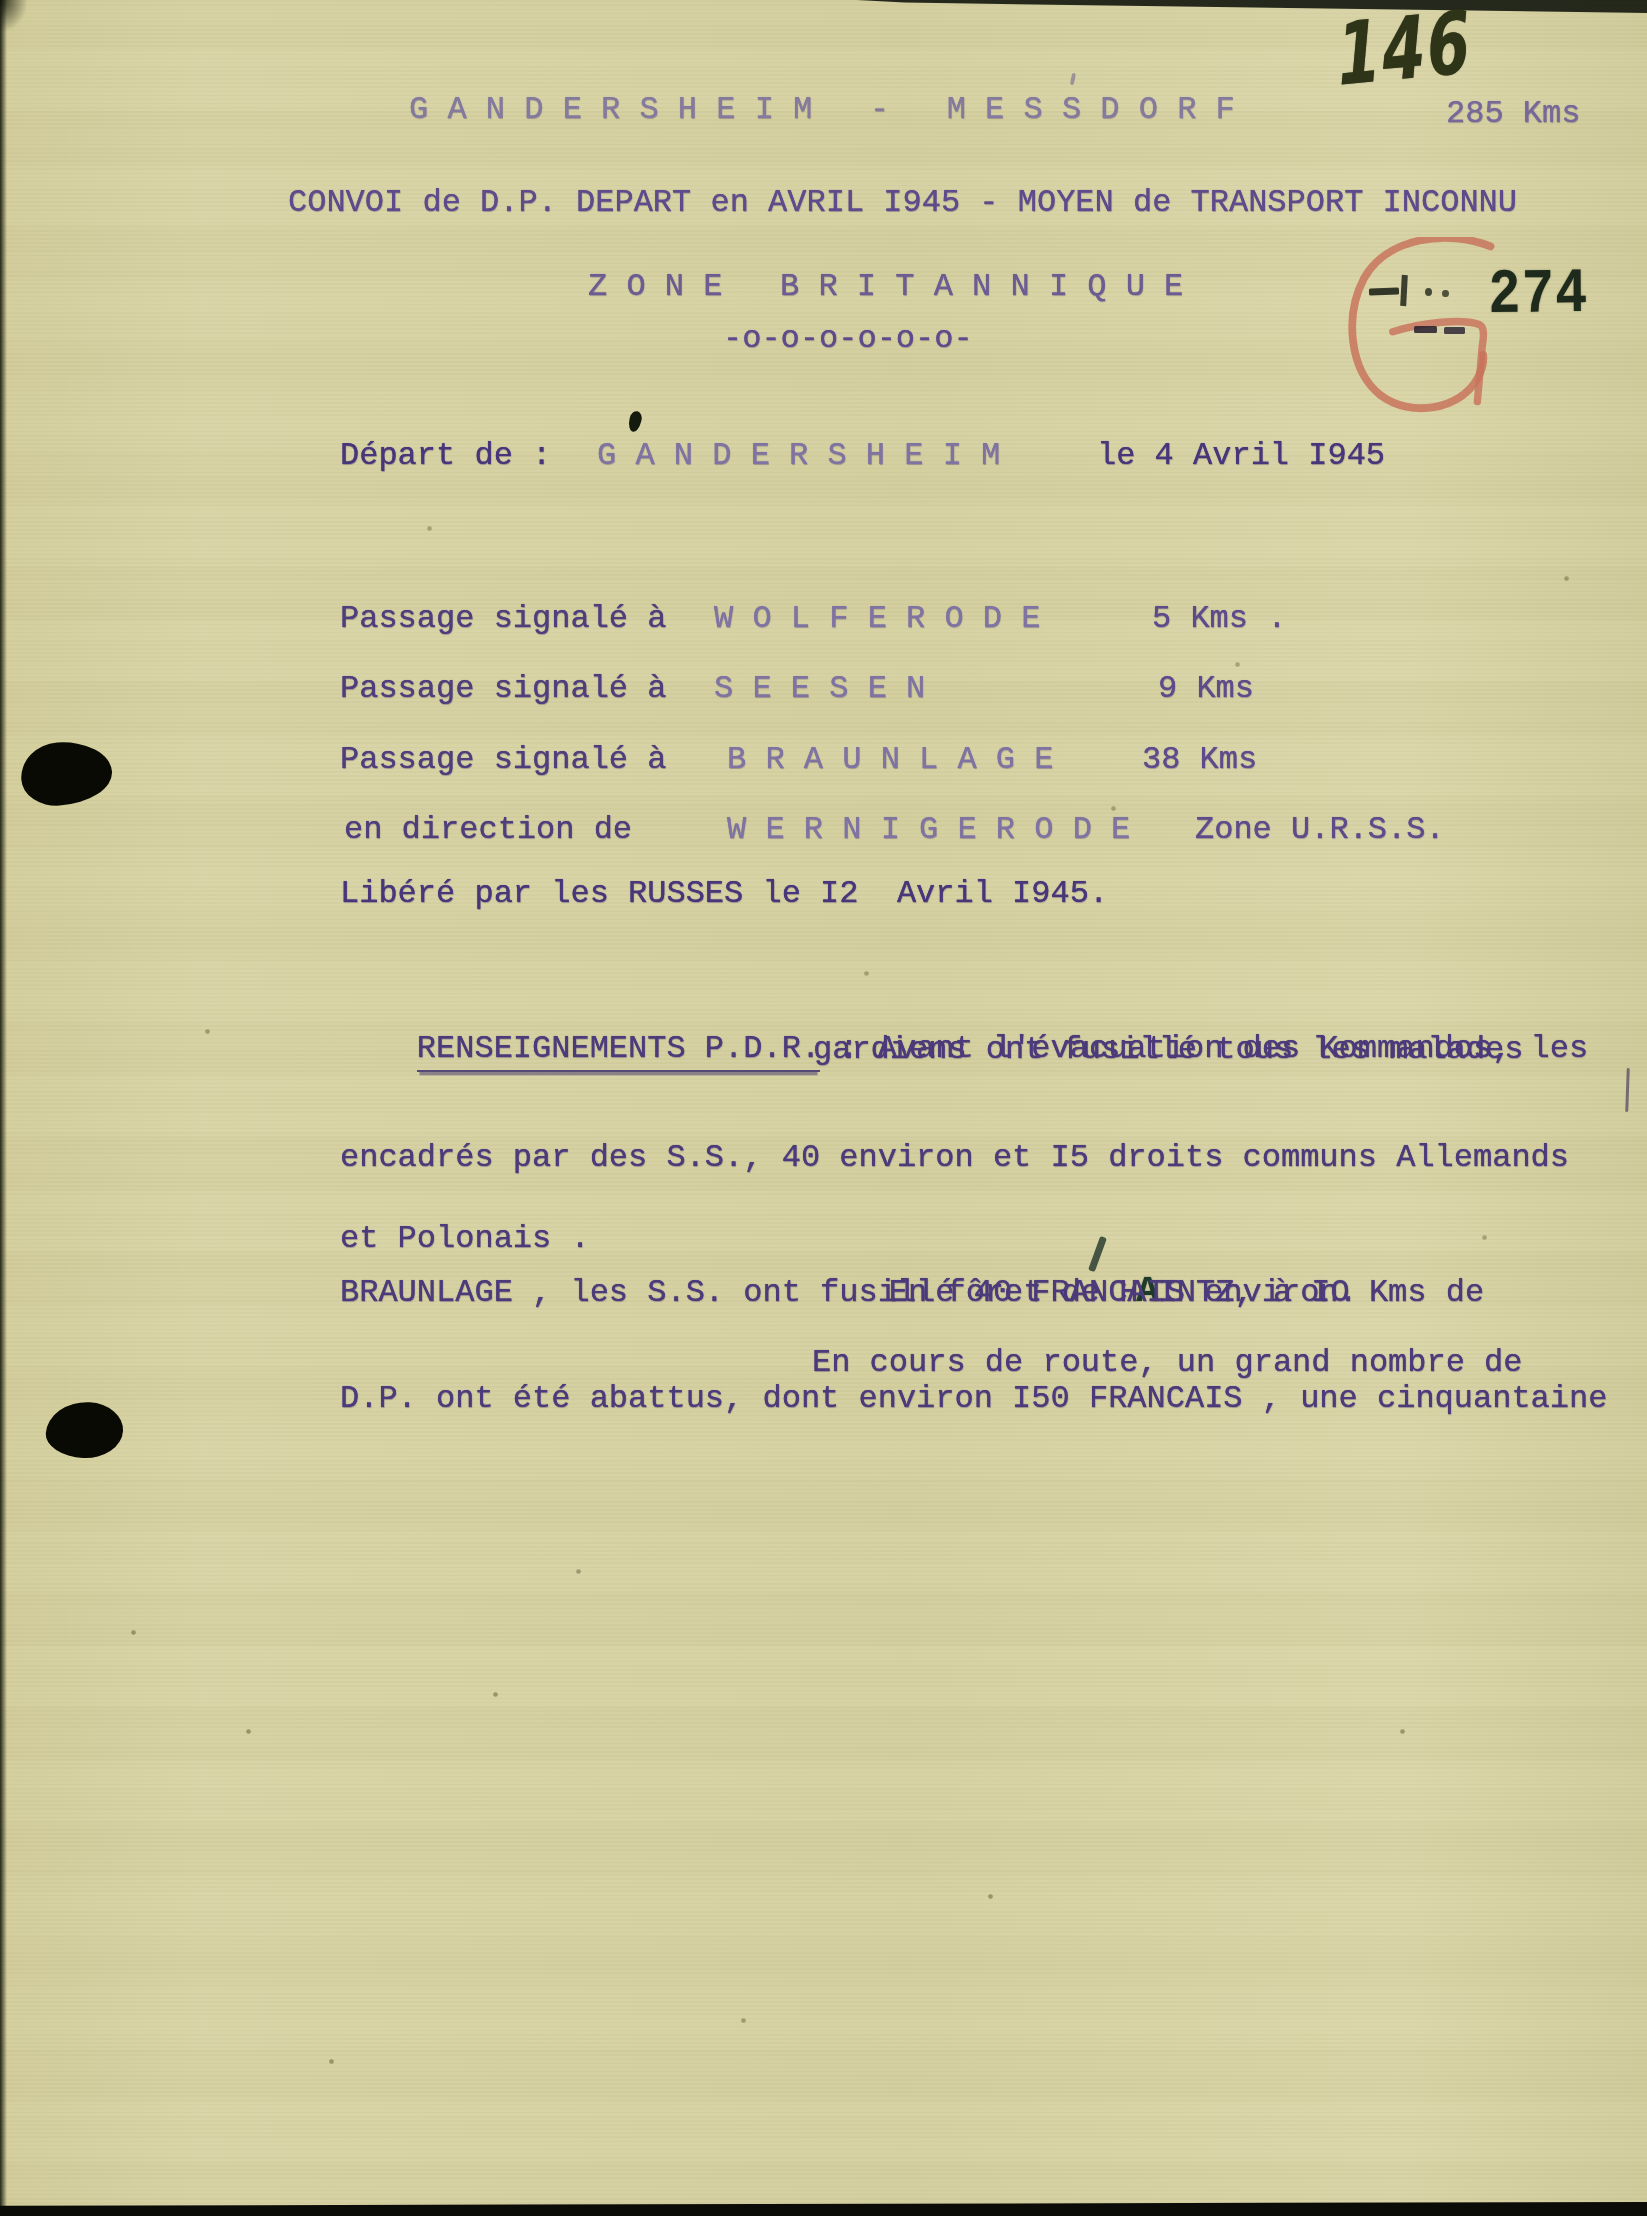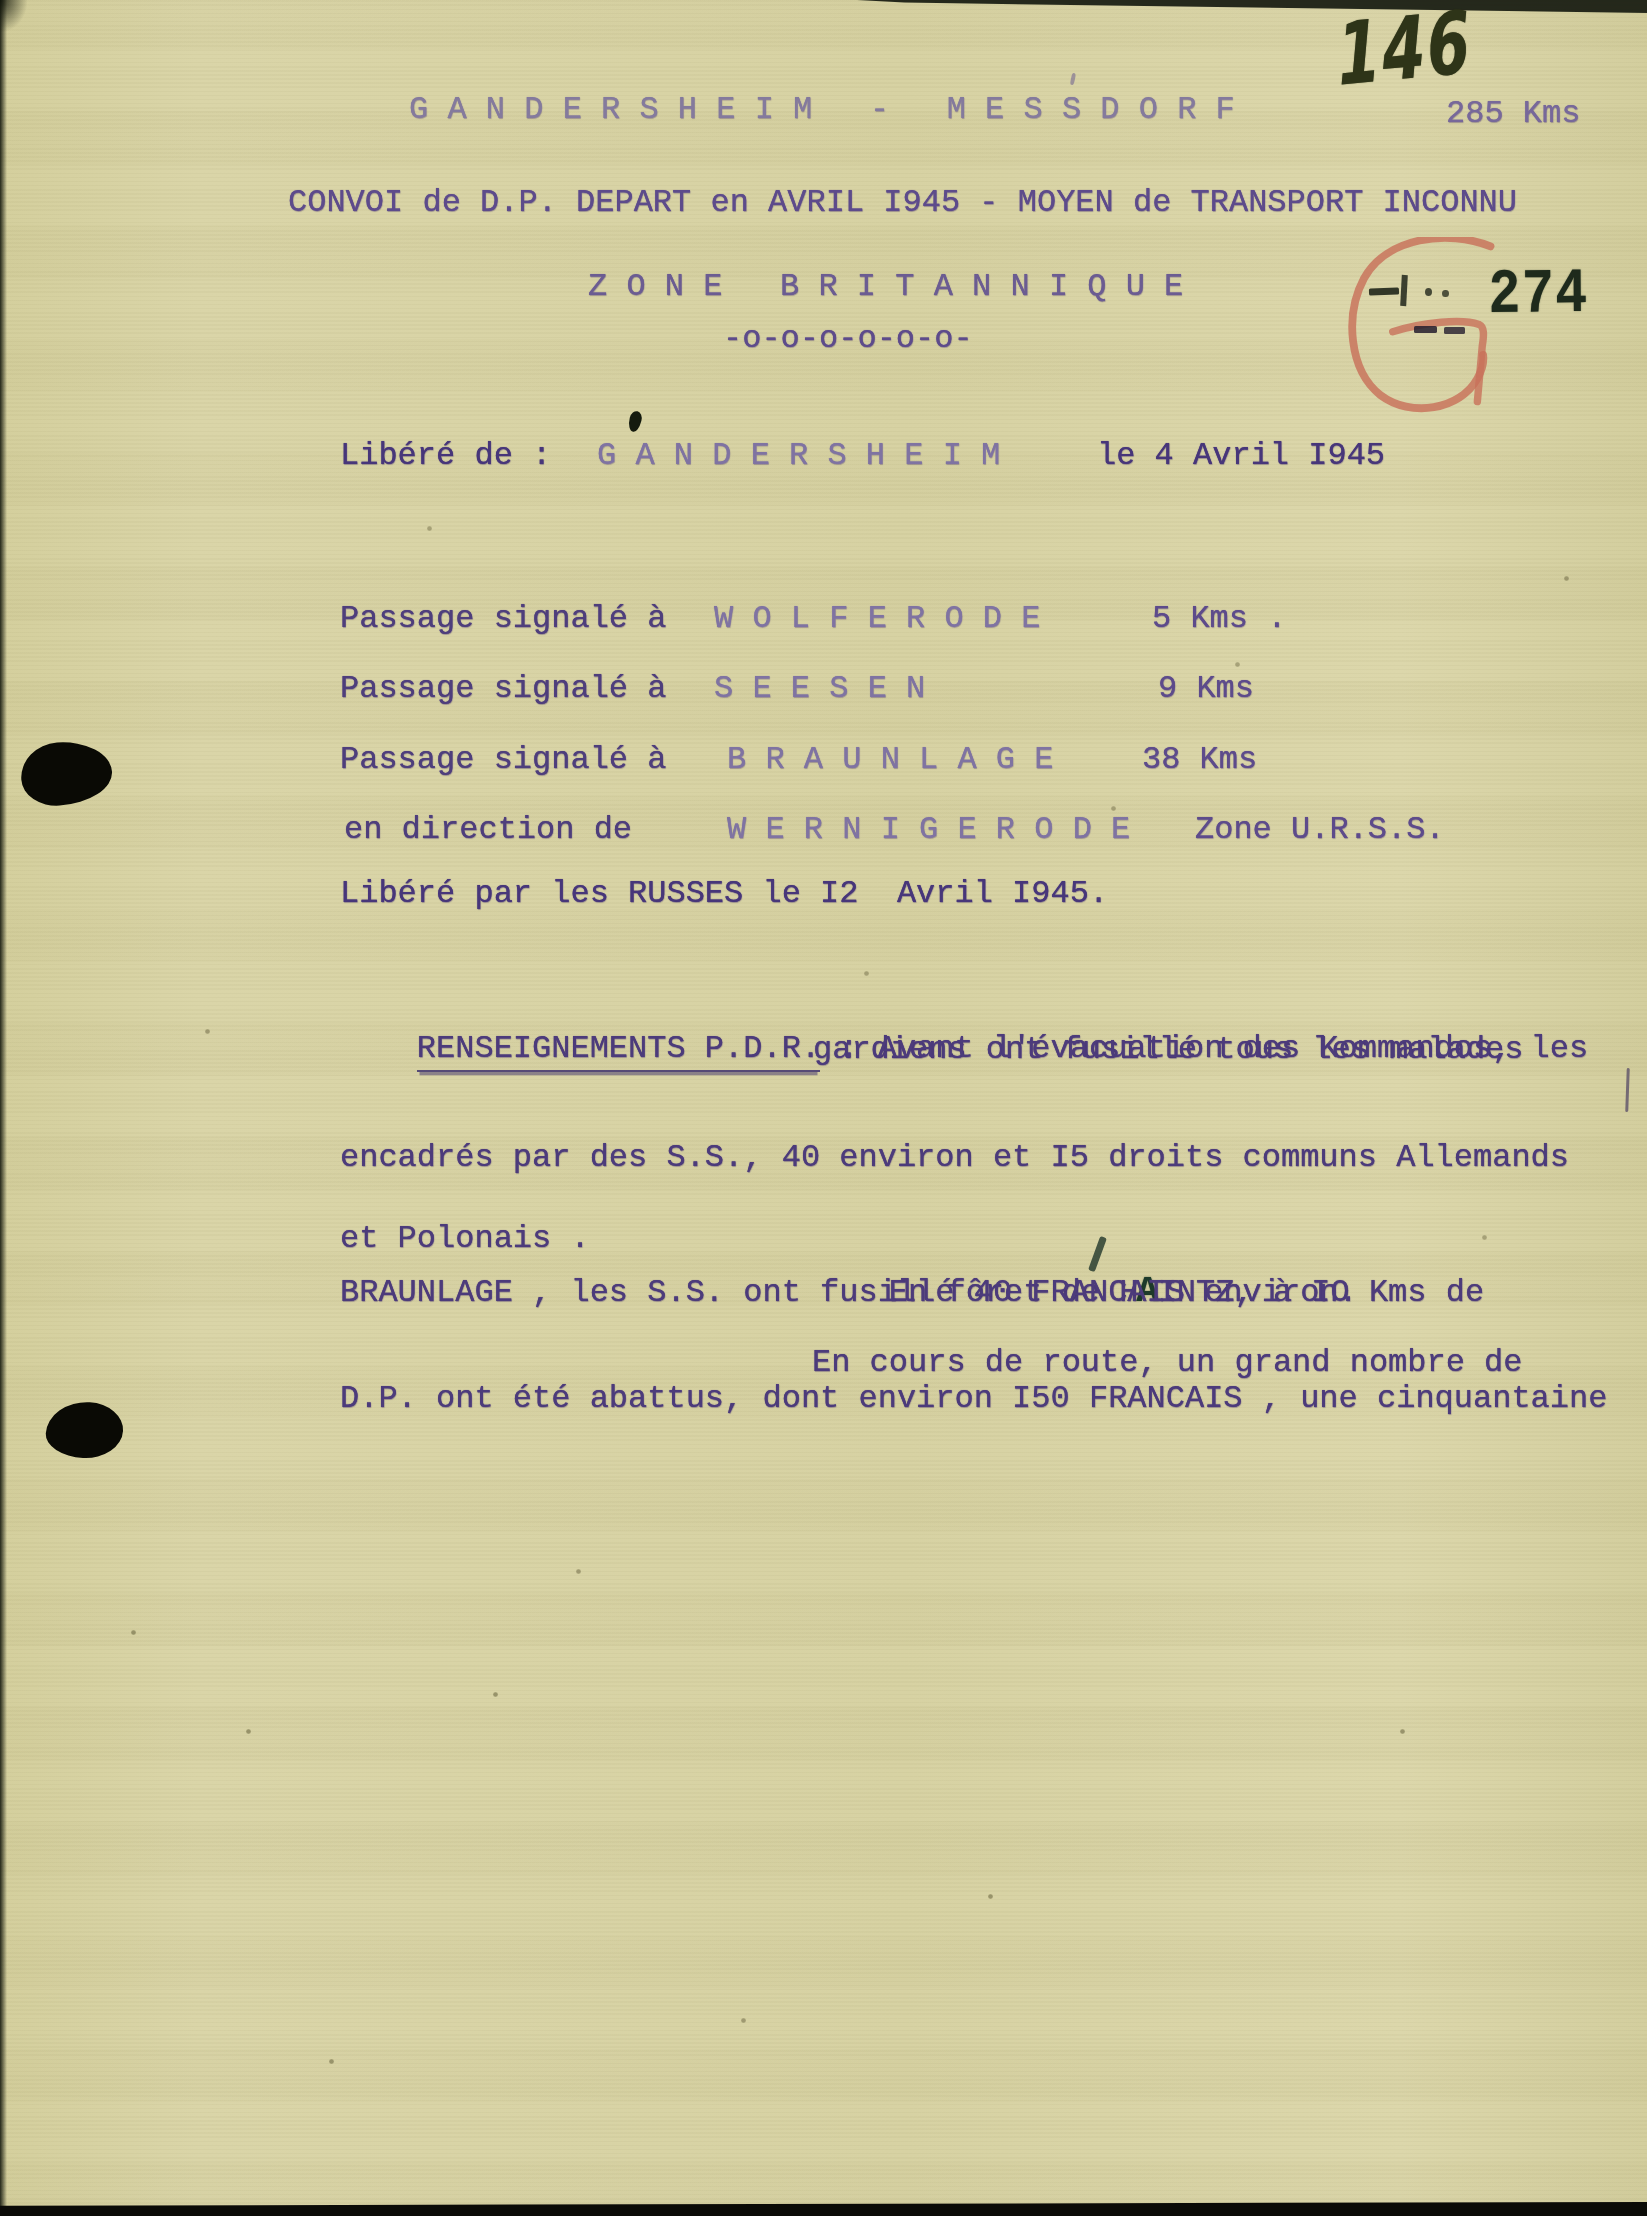--- a/index.html
+++ b/index.html
@@ -121,21 +121,21 @@
   </svg>
   <div class="mark" style="left:1369px;top:288px;width:30px;height:7.4px;border-radius:1.6px;opacity:.9;transform:rotate(-2deg)"></div>
   <div class="mark" style="left:1401px;top:275px;width:5.8px;height:31px;opacity:.85;transform:rotate(3deg)"></div>
   <div class="mark" style="left:1425px;top:288px;width:7.4px;height:8.2px;border-radius:50%;opacity:.8"></div>
   <div class="mark" style="left:1442px;top:290px;width:6.6px;height:7.4px;border-radius:50%;opacity:.75"></div>
   <div class="mark" style="left:1414px;top:326px;width:23px;height:6.6px;border-radius:1.6px;background:#241d2e;opacity:.85"></div>
   <div class="mark" style="left:1444px;top:327px;width:21.4px;height:6.6px;border-radius:1.6px;background:#241d2e;opacity:.8"></div>
   <div class="stamp-num">274</div>
 
   <div class="ink-dot"></div>
-  <div class="typed ink-dark" style="left:340px;top:438px">Libéré de :</div>
+  <div class="typed ink-dark" style="left:340px;top:438px">Départ de :</div>
   <div class="typed ink-place" style="left:597px;top:438px">G A N D E R S H E I M</div>
   <div class="typed ink-dark" style="left:1097px;top:438px">le 4 Avril I945</div>
 
   <div class="typed" style="left:340px;top:601px">Passage signalé à</div>
   <div class="typed ink-place" style="left:714px;top:601px">W O L F E R O D E</div>
   <div class="typed ink-med" style="left:1152px;top:601px">5 Kms .</div>
 
   <div class="typed" style="left:340px;top:671px">Passage signalé à</div>
   <div class="typed ink-place" style="left:714px;top:671px">S E E S E N</div>
   <div class="typed ink-med" style="left:1158px;top:671px">9 Kms</div>

